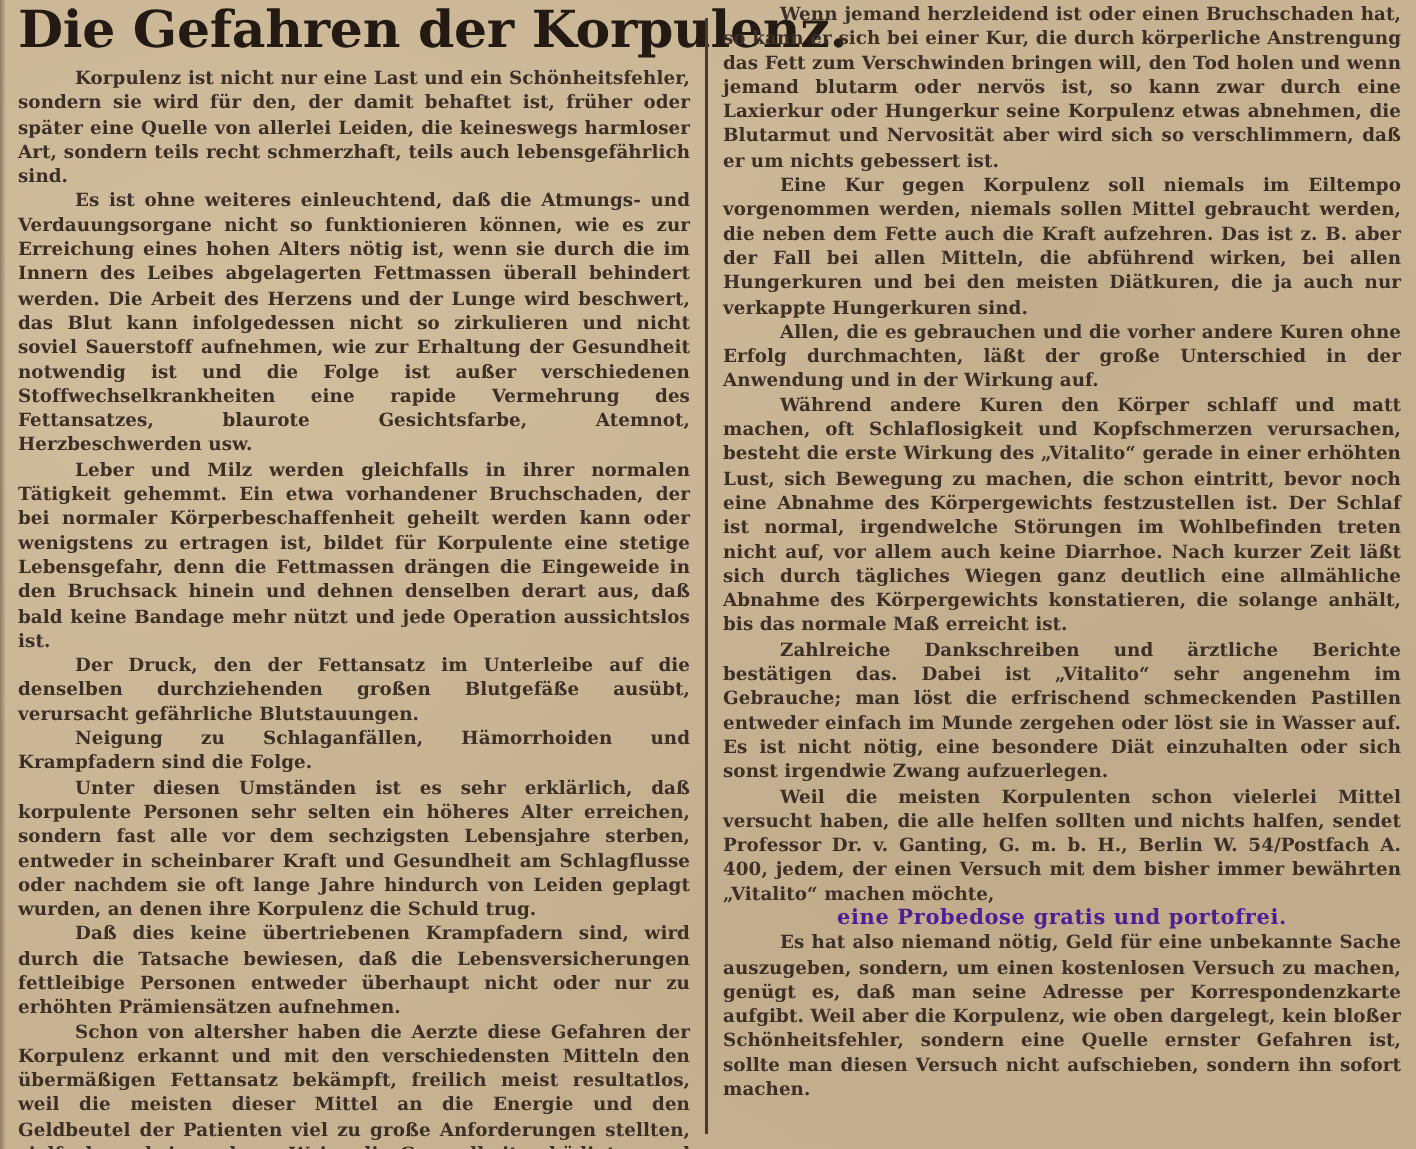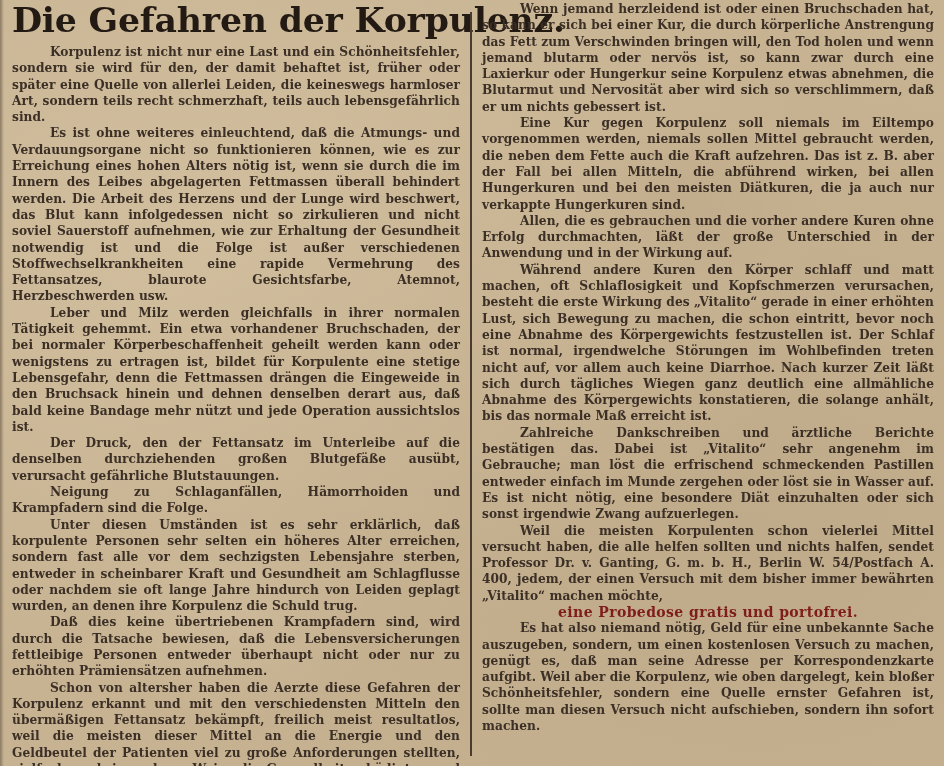--- a/index.html
+++ b/index.html
@@ -45,21 +45,21 @@
   p {
     margin: 0;
     text-indent: 38px;
     font-weight: 600;
   }
   p.centered {
     text-align: center;
     text-indent: 0;
     font-weight: bold;
     font-size: 14px;
-    color: #7f1d1d;
+    color: #4c1d95;
     letter-spacing: 0.4px;
   }
   .divider {
     position: absolute; left: 470px; top: 12px;
     width: 2px; height: 744px;
     background: #4a3b30;
   }
   .stain-1 { position:absolute; left:560px; top:110px; width:260px; height:180px;
     background: radial-gradient(ellipse, rgba(110,80,50,0.07), rgba(0,0,0,0) 70%); }
   .stain-2 { position:absolute; left:80px; top:520px; width:300px; height:200px;

